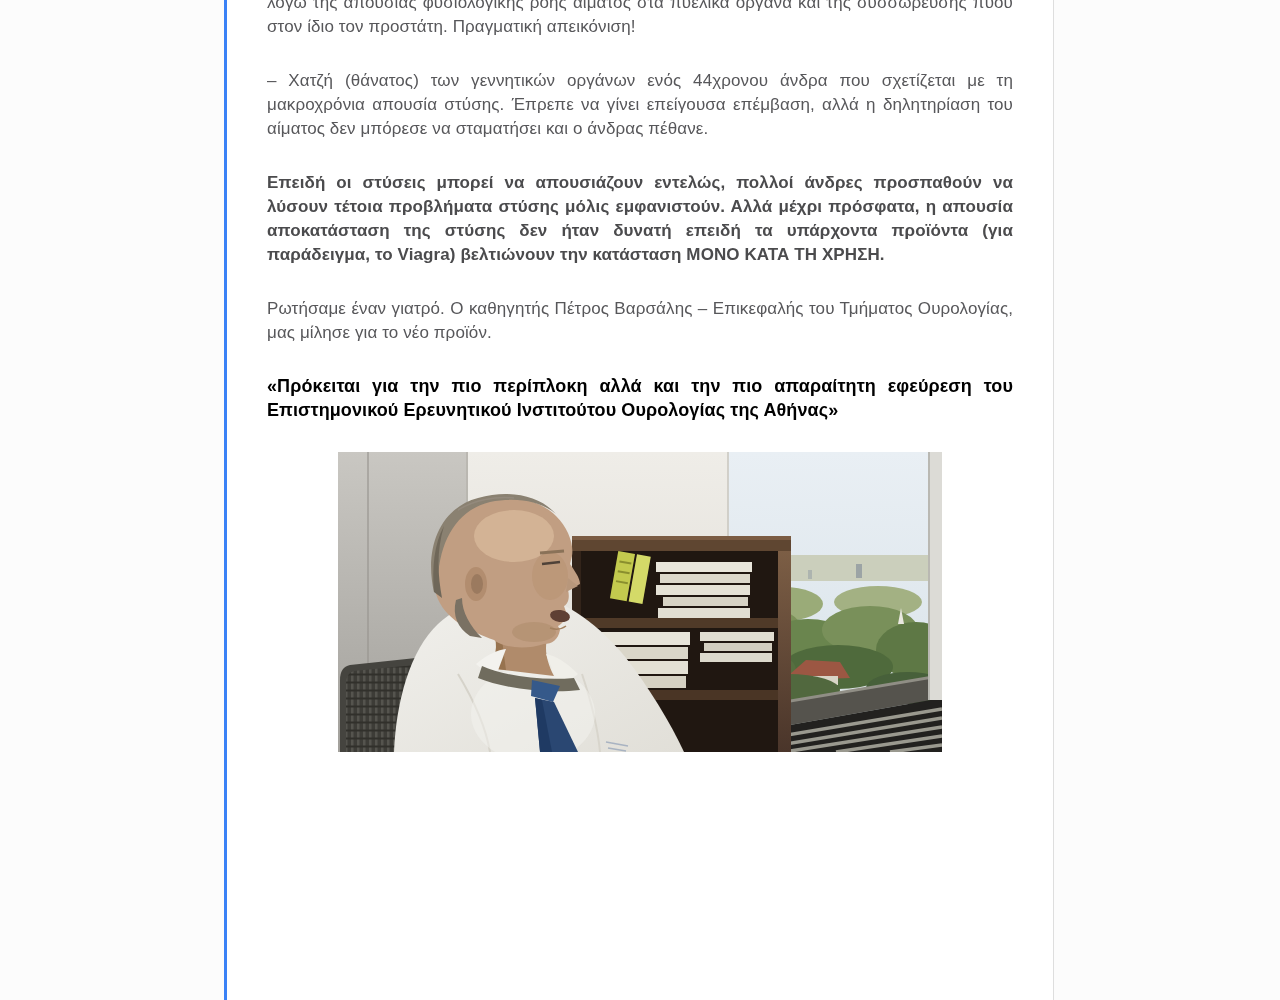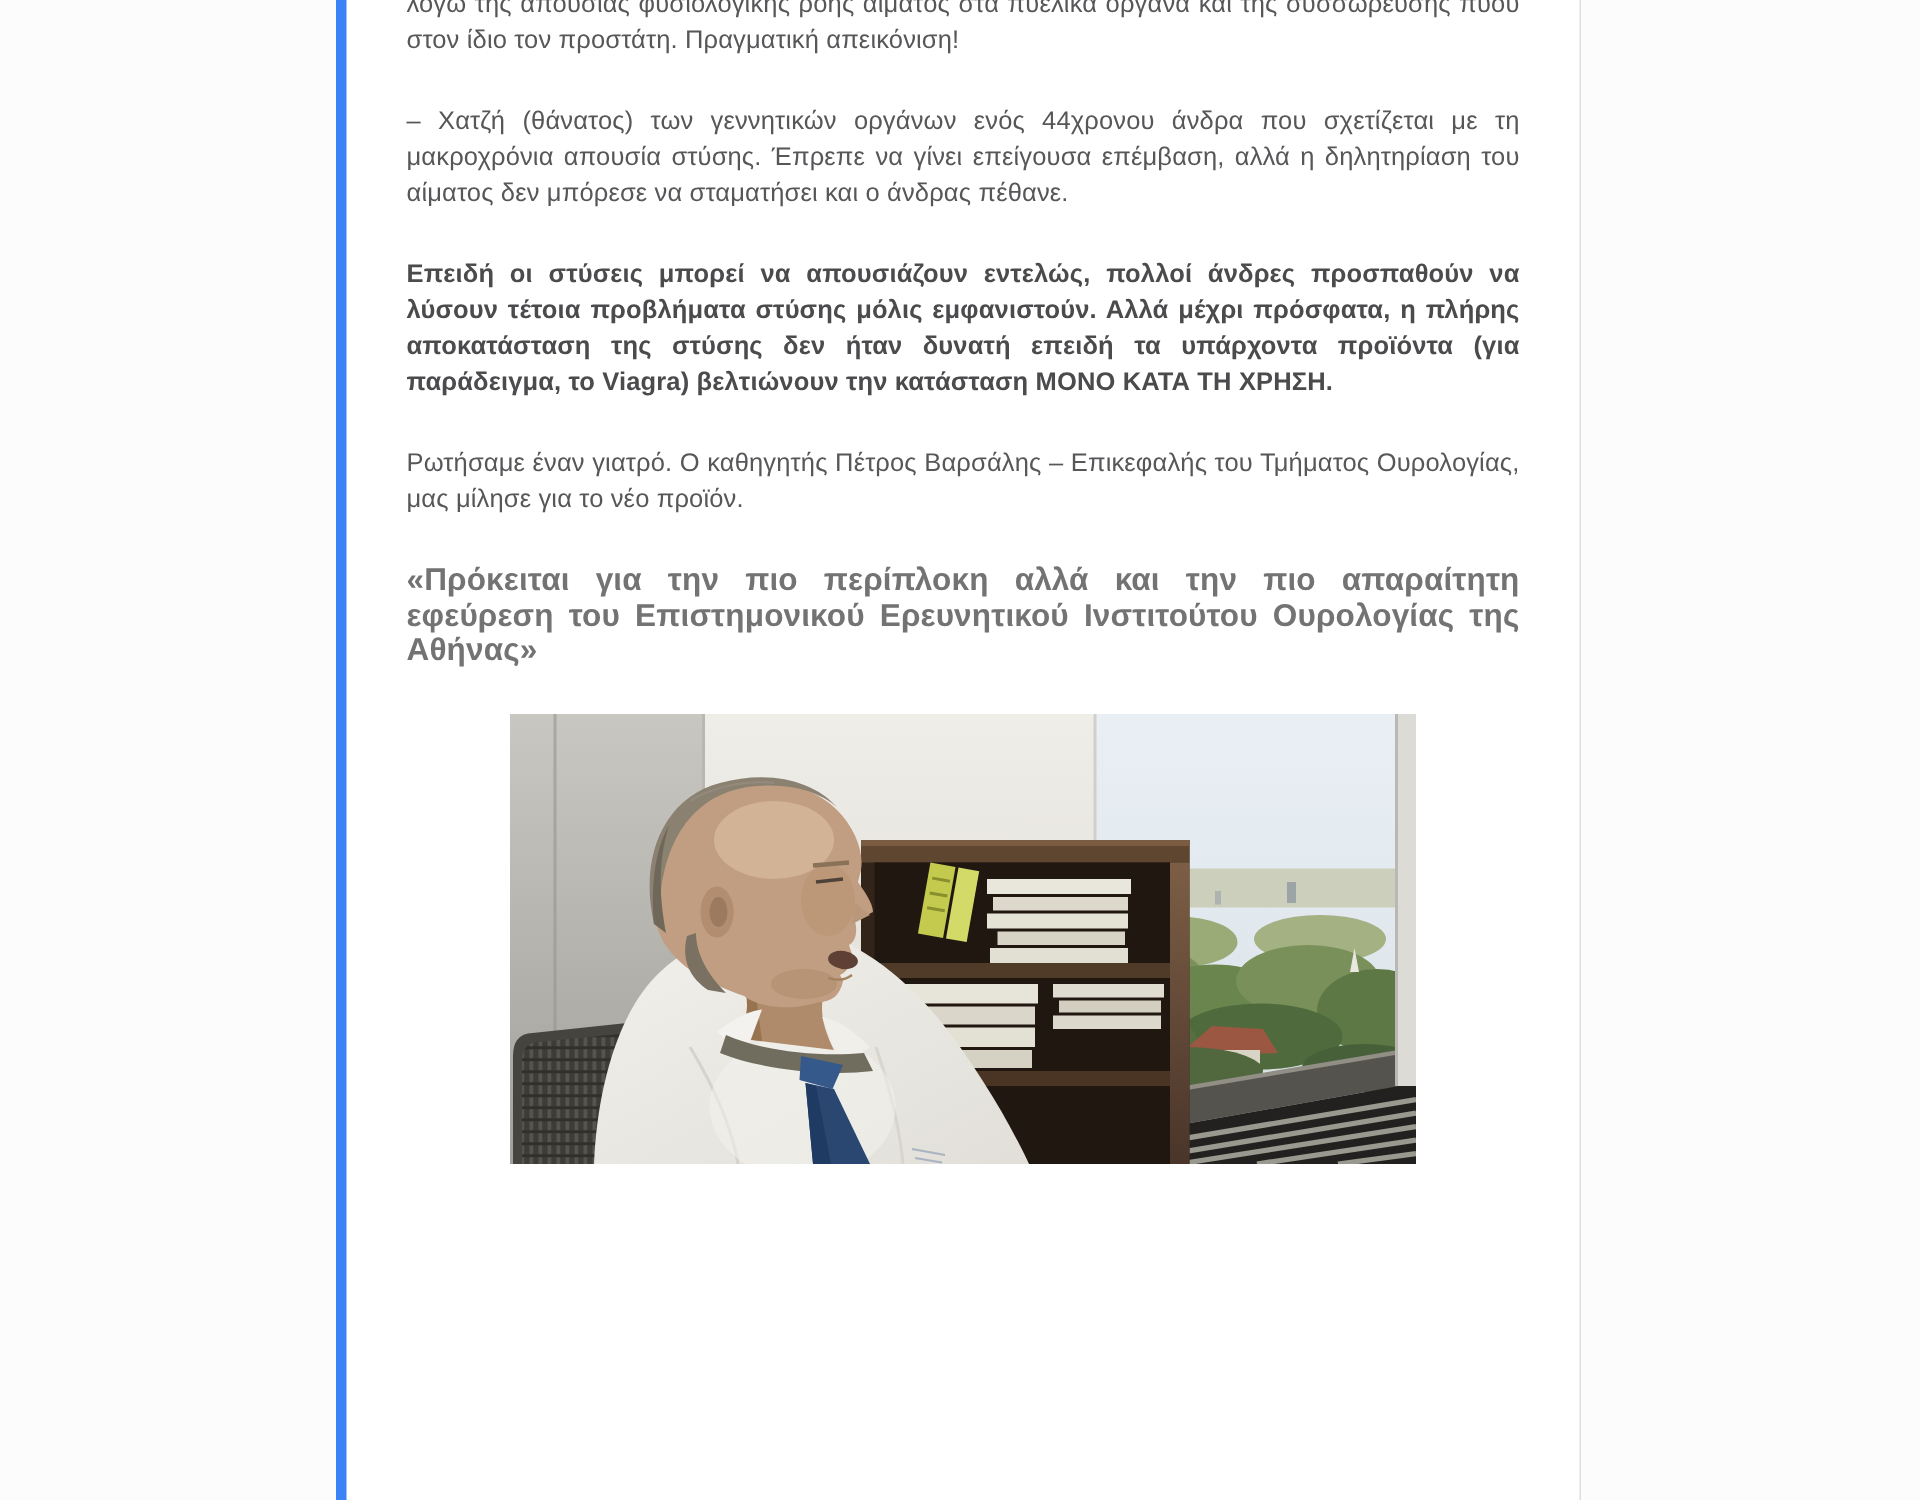--- a/index.html
+++ b/index.html
@@ -12,21 +12,21 @@
     overflow: hidden;
     background: #fcfcfc;
     font-family: "Liberation Sans", "DejaVu Sans", sans-serif;
   }
   .content-column {
     box-sizing: border-box;
     width: 830px;
     height: 1000px;
     margin-left: 224px;
     background: #ffffff;
-    border-left: 7px solid #3b82f6;
+    border-left: 3px solid #3b82f6;
     border-right: 1px solid #dedede;
     padding: 0 40px;
     overflow: hidden;
   }
   article.article-body {
     margin-top: -39px;
   }
   p.body-p {
     margin: 30px 0;
     font-size: 17px;
@@ -34,25 +34,25 @@
     text-align: justify;
     color: #57575a;
     letter-spacing: 0.1px;
   }
   p.body-p.bold {
     font-weight: 700;
     color: #4b4b4d;
   }
   h2.quote-heading {
     margin: 26px 0 0 0;
-    font-size: 21px;
+    font-size: 18px;
     line-height: 23.5px;
     font-weight: 700;
     text-align: justify;
-    color: #737373;
+    color: #000000;
     letter-spacing: 0.1px;
   }
   figure.photo-figure {
     margin: 30px auto 0 auto;
     width: 604px;
     height: 300px;
     padding: 0;
     display: block;
   }
   figure.photo-figure svg {
@@ -61,21 +61,21 @@
 </style>
 </head>
 <body>
 
 <div class="page">
   <div class="content-column">
     <article class="article-body">
 
       <p class="body-p">λόγω της απουσίας φυσιολογικής ροής αίματος στα πυελικά όργανα και της συσσώρευσης πύου στον ίδιο τον προστάτη. Πραγματική απεικόνιση!</p>
       <p class="body-p">– Χατζή (θάνατος) των γεννητικών οργάνων ενός 44χρονου άνδρα που σχετίζεται με τη μακροχρόνια απουσία στύσης. Έπρεπε να γίνει επείγουσα επέμβαση, αλλά η δηλητηρίαση του αίματος δεν μπόρεσε να σταματήσει και ο άνδρας πέθανε.</p>
-      <p class="body-p bold">Επειδή οι στύσεις μπορεί να απουσιάζουν εντελώς, πολλοί άνδρες προσπαθούν να λύσουν τέτοια προβλήματα στύσης μόλις εμφανιστούν. Αλλά μέχρι πρόσφατα, η πλήρης αποκατάσταση της στύσης δεν ήταν δυνατή επειδή τα υπάρχοντα προϊόντα (για παράδειγμα, το Viagra) βελτιώνουν την κατάσταση ΜΟΝΟ ΚΑΤΑ ΤΗ ΧΡΗΣΗ.</p>
+      <p class="body-p bold">Επειδή οι στύσεις μπορεί να απουσιάζουν εντελώς, πολλοί άνδρες προσπαθούν να λύσουν τέτοια προβλήματα στύσης μόλις εμφανιστούν. Αλλά μέχρι πρόσφατα, η απουσία αποκατάσταση της στύσης δεν ήταν δυνατή επειδή τα υπάρχοντα προϊόντα (για παράδειγμα, το Viagra) βελτιώνουν την κατάσταση ΜΟΝΟ ΚΑΤΑ ΤΗ ΧΡΗΣΗ.</p>
       <p class="body-p">Ρωτήσαμε έναν γιατρό. Ο καθηγητής Πέτρος Βαρσάλης – Επικεφαλής του Τμήματος Ουρολογίας, μας μίλησε για το νέο προϊόν.</p>
 
       <h2 class="quote-heading">«Πρόκειται για την πιο περίπλοκη αλλά και την πιο απαραίτητη εφεύρεση του Επιστημονικού Ερευνητικού Ινστιτούτου Ουρολογίας της Αθήνας»</h2>
 
       <figure class="photo-figure">
         <svg viewBox="0 0 604 300" width="604" height="300" preserveAspectRatio="none" role="img">
           <defs>
             <linearGradient id="wallL" x1="0" y1="0" x2="0" y2="1">
               <stop offset="0" stop-color="#c9c7c2"></stop>
               <stop offset="1" stop-color="#a3a19c"></stop>

